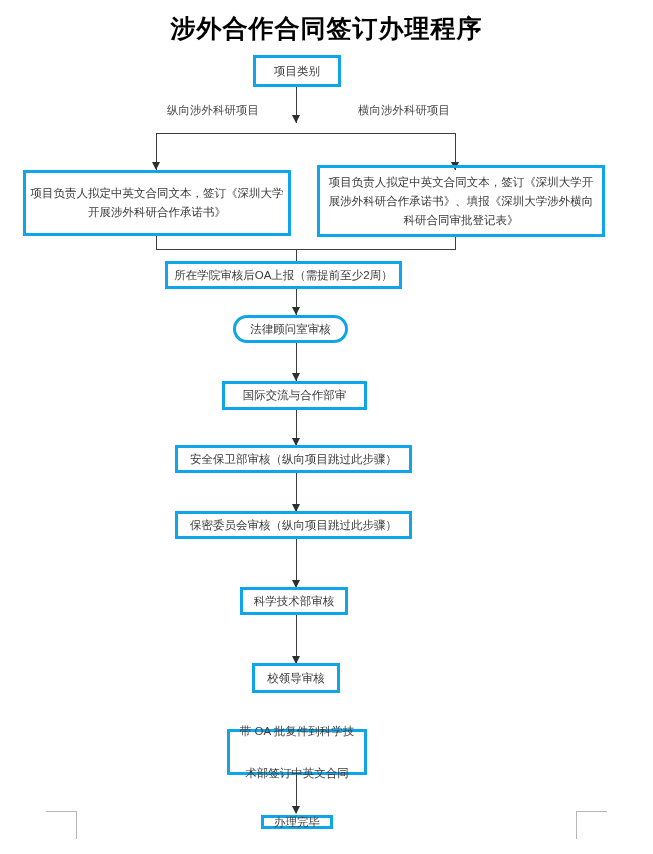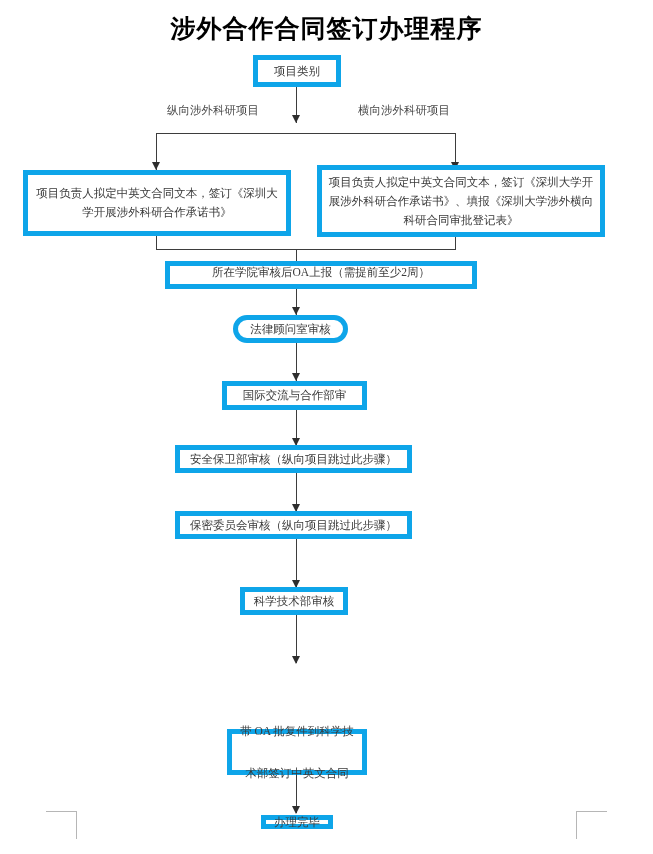--- a/index.html
+++ b/index.html
@@ -29,24 +29,24 @@
     font-weight: bold;
     font-size: 25px;
     letter-spacing: 1px;
     color: #000000;
     white-space: nowrap;
   }
   
   .box {
     position: absolute;
     box-sizing: border-box;
-    border: 5px solid #0ea5e9;
+    border: 3px solid #0ea5e9;
     background: transparent;
     color: #3a3a3a;
-    font-family: Liberation Serif, serif;
+    font-family: Liberation Sans, sans-serif;
     font-size: 11.5px;
     line-height: 19px;
     text-align: center;
     display: flex;
     align-items: center;
     justify-content: center;
     padding: 2px 4px;
     z-index: 3;
   }
   .box span {
@@ -138,21 +138,21 @@
 
   <div class="box" style="left:23px; top:170px; width:268px; height:66px; font-size:11.5px;">
     <span>项目负责人拟定中英文合同文本，签订《深圳大学开展涉外科研合作承诺书》</span>
   </div>
 
   <div class="vline" style="left:156px; top:236px; height:14px;"></div>
   <div class="vline" style="left:455px; top:237px; height:13px;"></div>
   <div class="hline" style="left:156px; top:249px; width:300px;"></div>
   <div class="vline" style="left:296px; top:249px; height:12px;"></div>
 
-  <div class="box" style="left:165px; top:261px; width:312px; height:28px;align-items:flex-end;">
+  <div class="box" style="left:165px; top:261px; width:237px; height:28px;">
     <span>所在学院审核后OA上报（需提前至少2周）</span>
   </div>
 
   <div class="vline" style="left:296px; top:289px; height:26px;"></div>
   <div class="arrowhead" style="left:292px; top:307px;"></div>
 
   <div class="box" style="left:233px; top:315px; width:115px; height:28px;border-radius:14px;">
     <span>法律顾问室审核</span>
   </div>
 
@@ -180,20 +180,23 @@
   <div class="vline" style="left:296px; top:539px; height:48px;"></div>
   <div class="arrowhead" style="left:292px; top:580px;"></div>
 
   <div class="box" style="left:240px; top:587px; width:108px; height:28px;">
     <span>科学技术部审核</span>
   </div>
 
   <div class="vline" style="left:296px; top:615px; height:48px;"></div>
   <div class="arrowhead" style="left:292px; top:656px;"></div>
 
+  <div class="box" style="left:252px; top:663px; width:88px; height:30px;">
+    <span>校领导审核</span>
+  </div>
 
   <div class="box" style="left:227px; top:729px; width:140px; height:46px; line-height:21px;">
     <span>
       <span>带 OA 批复件到科学技</span><br>
       <span>术部签订中英文合同</span>
     </span>
   </div>
 
   <div class="vline" style="left:296px; top:775px; height:38px;"></div>
   <div class="arrowhead" style="left:292px; top:806px;"></div>

